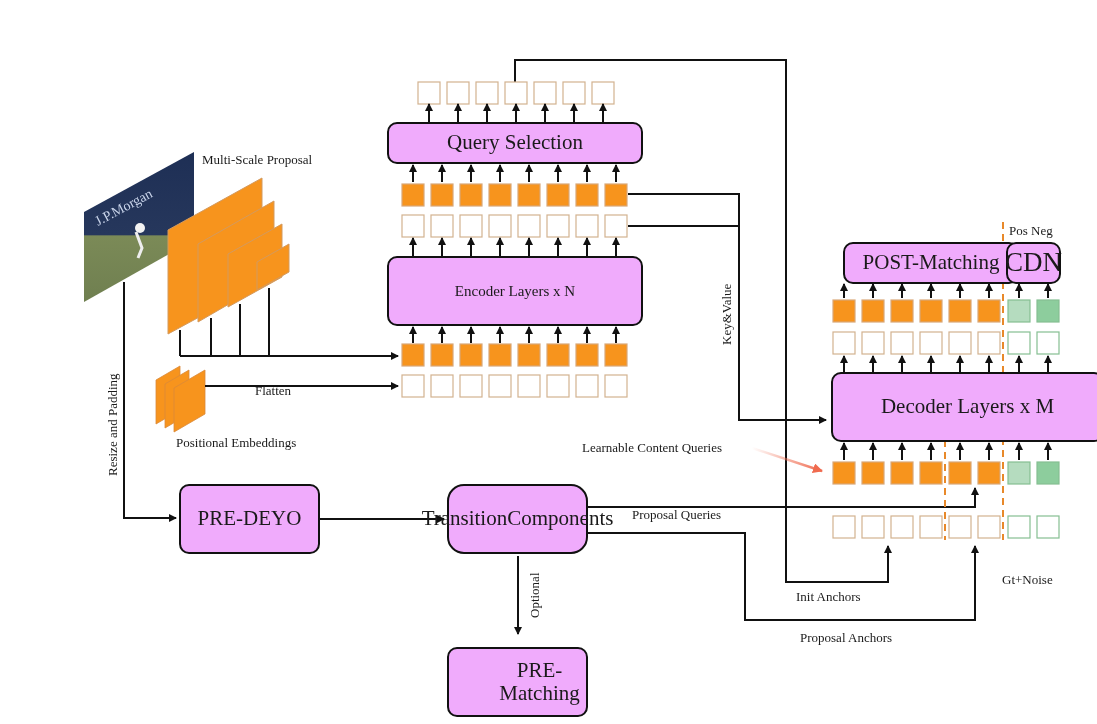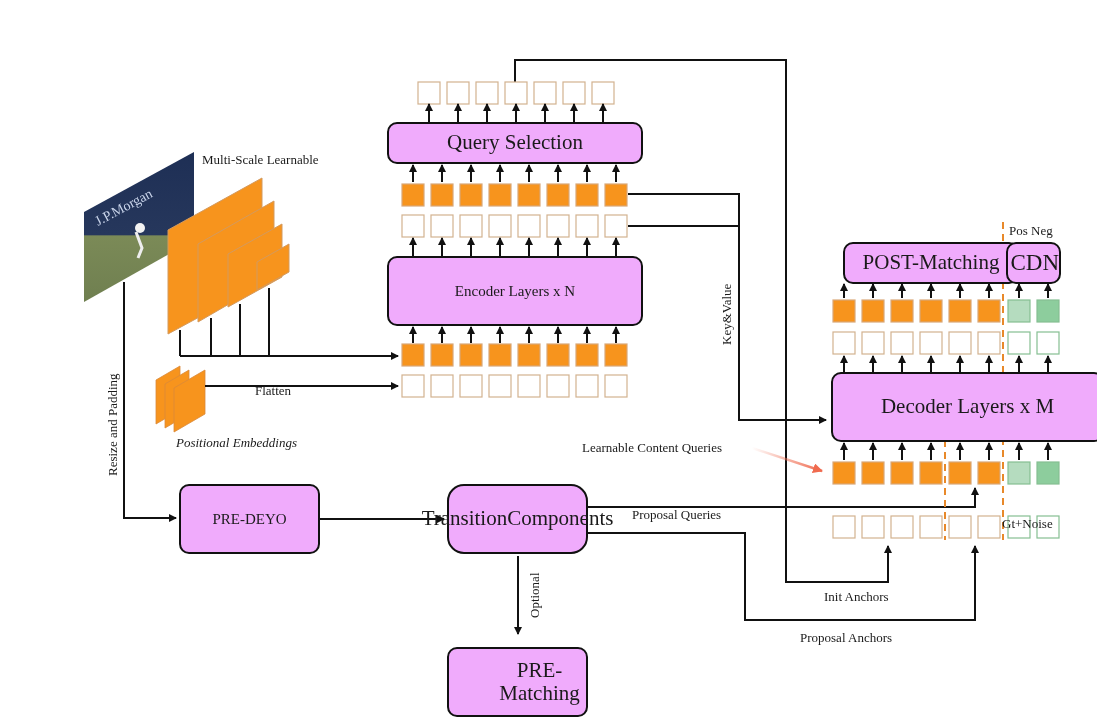--- a/index.html
+++ b/index.html
@@ -218,38 +218,38 @@
   </div>
 <div class="box" style="left:387px;top:256px;width:256px;height:70px;font-size:15px;">
     <span>Encoder Layers x N</span>
   </div>
 <div class="box" style="left:831px;top:372px;width:273px;height:70px;font-size:21px;">
     <span>Decoder Layers x M</span>
   </div>
 <div class="box" style="left:843px;top:242px;width:176px;height:42px;font-size:21px;">
     <span>POST-Matching</span>
   </div>
-<div class="box" style="left:1006px;top:242px;width:55px;height:42px;font-size:23px;justify-content:flex-end;">
+<div class="box" style="left:1006px;top:242px;width:55px;height:42px;font-size:27px;">
     <span>CDN</span>
   </div>
-<div class="box" style="left:179px;top:484px;width:141px;height:70px;font-size:15px;">
+<div class="box" style="left:179px;top:484px;width:141px;height:70px;font-size:21px;">
     <span>PRE-DEYO</span>
   </div>
 <div class="box" style="left:447px;top:484px;width:141px;height:70px;font-size:21px;flex-direction:row;border-radius:17px;">
   <span>Transition</span>
   <span>Components</span>
 </div>
 <div class="box" style="left:447px;top:647px;width:141px;height:70px;font-size:21px;padding-left:44px;">
     <span>PRE-Matching</span>
   </div>
 
-<span class="lbl" style="left:202px;top:152px;">Multi-Scale Learnable</span>
+<span class="lbl" style="left:202px;top:152px;">Multi-Scale Proposal</span>
 <span class="lbl" style="left:255px;top:370px;margin-top:13px;">Flatten</span>
-<span class="lbl" style="left:176px;top:435px;font-style:italic;">Positional Embeddings</span>
+<span class="lbl" style="left:176px;top:435px;">Positional Embeddings</span>
 <span class="vlbl" style="left:105px;top:476px;">Resize and Padding</span>
 <span class="vlbl" style="left:719px;top:345px;">Key&amp;Value</span>
 <span class="lbl" style="left:582px;top:440px;text-align:right;">Learnable Content Queries</span>
 <span class="lbl" style="left:632px;top:491px;margin-top:16px;">Proposal Queries</span>
-<span class="lbl" style="left:824px;top:589px;">Init Anchors</span>
+<span class="lbl" style="left:796px;top:589px;">Init Anchors</span>
 <span class="lbl" style="left:800px;top:630px;text-align:right;">Proposal Anchors</span>
 <span class="vlbl" style="left:527px;top:618px;">Optional</span>
-<span class="lbl" style="left:1002px;top:516px;">Gt+Noise</span>
+<span class="lbl" style="left:1002px;top:572px;">Gt+Noise</span>
 <span class="lbl" style="left:1009px;top:223px;">Pos Neg</span>
 
 </body></html>

